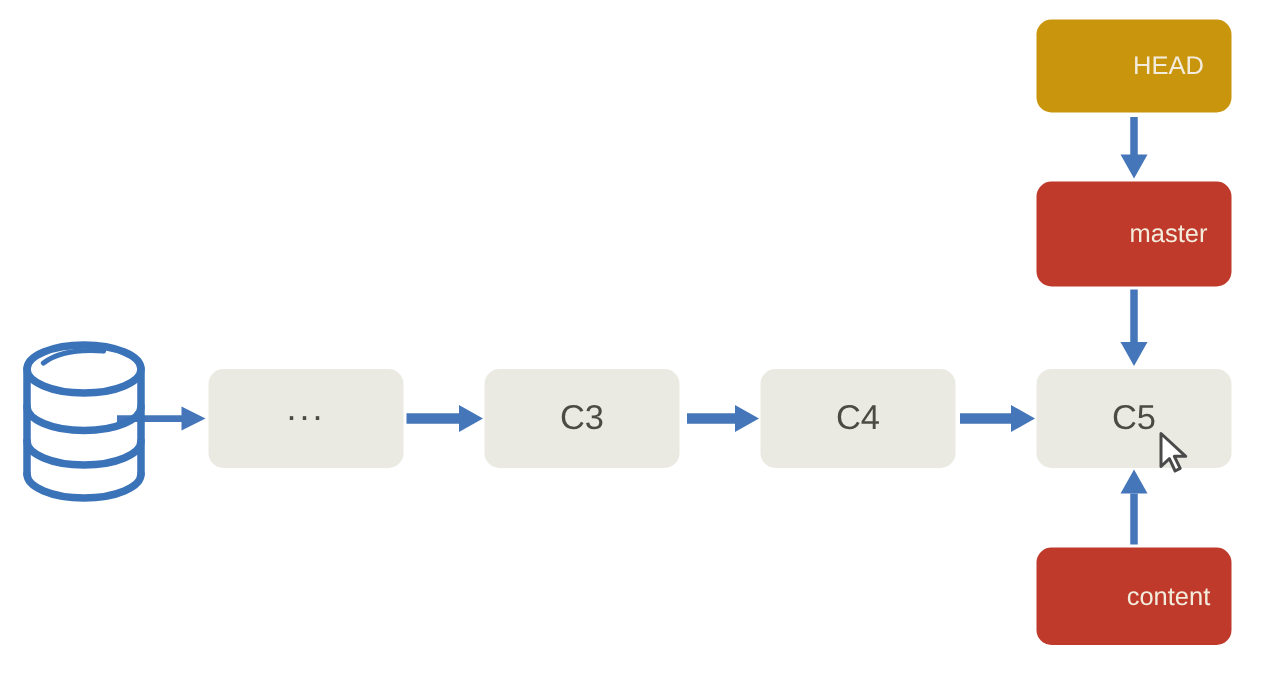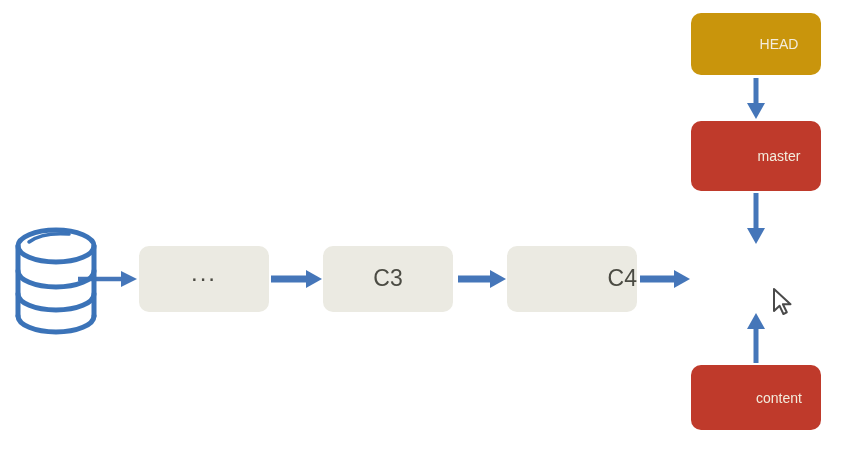--- a/index.html
+++ b/index.html
@@ -23,21 +23,21 @@
     box-sizing:border-box;
   }
   .commit{
     background:#ebeae2;
     color:#4b4b43;
     font-size:23px;
     width:130px;height:66px;top:246px;
   }
   .commit .lbl{transform:translateY(-1px);}
   .ref{
-    width:130px;color:#f3ecdd;font-size:14px;left:691px;padding-left:46px;
+    width:130px;color:#f3ecdd;font-size:17px;left:691px;padding-left:46px;
   }
   .ref-head{background:#c9950c;top:13px;height:62px;}
   .ref-master{background:#bf3a2b;top:121px;height:70px;}
   .ref-content{background:#bf3a2b;top:365px;height:65px;}
   .dots{font-size:24px;letter-spacing:2px;}
   .dots .lbl{transform:translateY(-6px);}
   .db-icon{position:absolute;left:12px;top:225px;}
   .db-icon *{stroke:#3b73b8;fill:none;stroke-linecap:round;}
   .cursor-icon{position:absolute;left:771px;top:287px;}
 </style>
@@ -93,22 +93,25 @@
     <path d="M6,91 A38,16 0 0 0 82,91" stroke-width="5"></path>
     <path d="M17,17 Q30,7 57,9" stroke-width="3.5"></path>
   </svg>
 
   <div class="box commit dots" style="left:139px;">
     <span class="lbl">...</span>
   </div>
   <div class="box commit" style="left:323px;align-items:center;">
     <span class="lbl">C3</span>
   </div>
-  <div class="box commit" style="left:507px;justify-content:flex-end;">
+  <div class="box commit" style="left:507px;">
     <span class="lbl">C4</span>
+  </div>
+  <div class="box commit" style="left:691px;">
+    <span class="lbl">C5</span>
   </div>
 
   <div class="box ref ref-head">
     <span class="lbl">HEAD</span>
   </div>
   <div class="box ref ref-master">
     <span class="lbl">master</span>
   </div>
   <div class="box ref ref-content">
     <span class="lbl">content</span>

